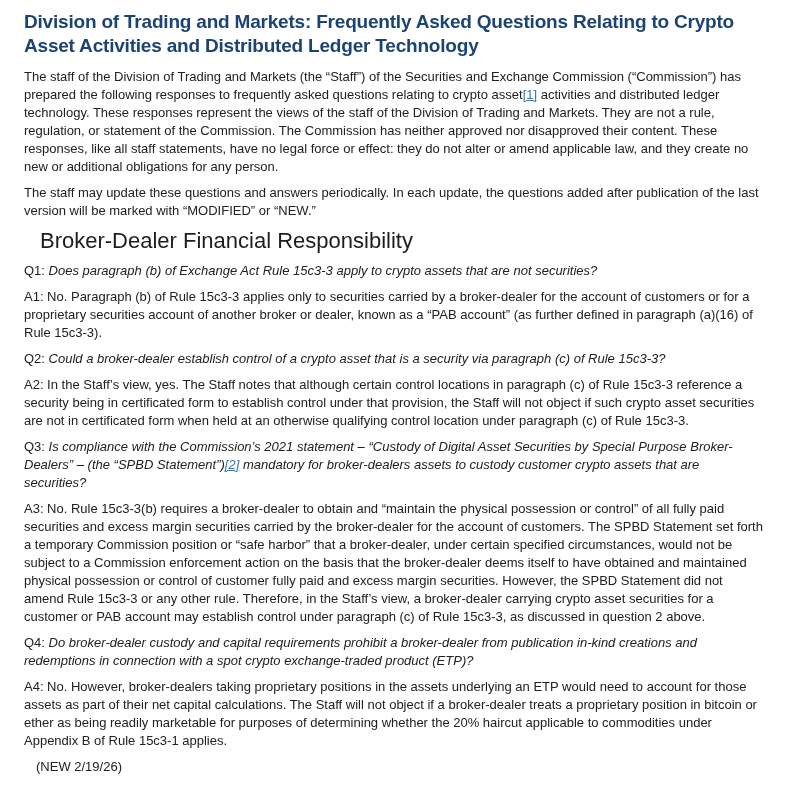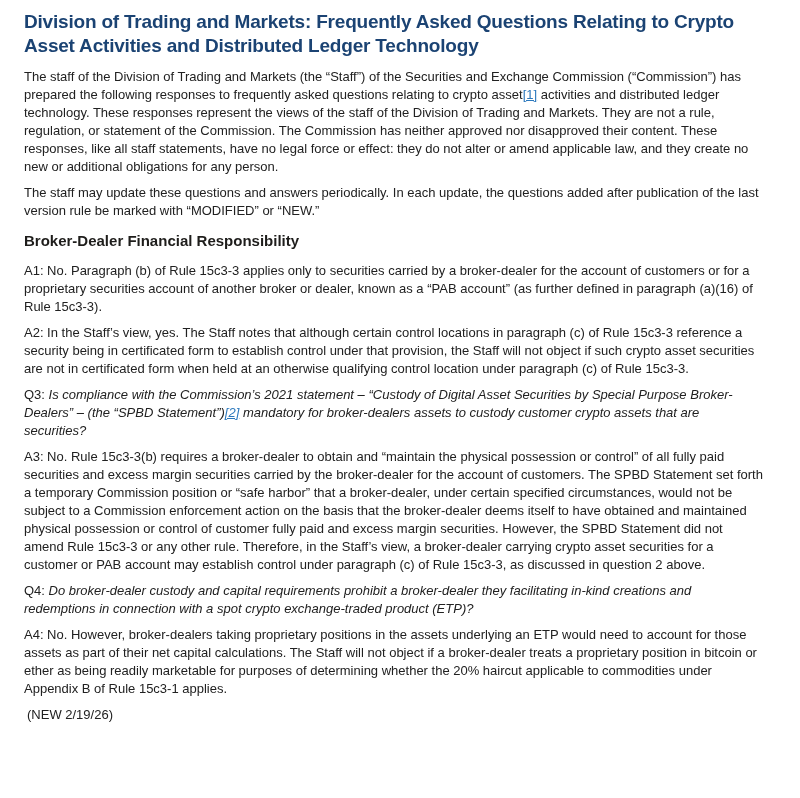--- a/index.html
+++ b/index.html
@@ -22,61 +22,63 @@
   }
   h1.doc-title {
     font-size: 19px;
     line-height: 24px;
     font-weight: bold;
     color: var(--heading-blue, #1b4373);
     letter-spacing: -0.2px;
     margin: 0 0 10px 0;
   }
   h2.section-heading {
-    font-size: 15px;
+    font-size: 22px;
     line-height: 22px;
-    font-weight: bold;
+    font-weight: normal;
     color: #1e1d1b;
-    margin: 10px 0 10px 0;
+    margin: 10px 0 10px 16px;
   }
   p.body {
     font-size: 13px;
     line-height: 18px;
     margin: 0 16px 8px 0;
   }
   p.note-line {
     font-size: 13px;
     line-height: 18px;
-    margin: 0 0 8px 3px;
+    margin: 0 0 8px 12px;
   }
   .em { font-style: italic; }
   a.fn-link {
     color: var(--link-blue, #2b78bd);
     text-decoration: underline;
     cursor: pointer;
   }
 </style>
 </head>
 <body style="color: rgb(33, 33, 33);">
 
 <div class="page">
 
   <h1 class="doc-title">Division of Trading and Markets: Frequently Asked Questions Relating to Crypto Asset Activities and Distributed Ledger Technology</h1>
 
   <p class="body"><span>The staff of the Division of Trading and Markets (the “Staff”) of the Securities and Exchange Commission (“Commission”) has prepared the following responses to frequently asked questions relating to crypto asset</span><a href="#" class="fn-link">[1]</a><span> activities and distributed ledger technology. These responses represent the views of the staff of the Division of Trading and Markets. They are not a rule, regulation, or statement of the Commission. The Commission has neither approved nor disapproved their content. These responses, like all staff statements, have no legal force or effect: they do not alter or amend applicable law, and they create no new or additional obligations for any person.</span></p>
 
-  <p class="body"><span>The staff may update these questions and answers periodically. In each update, the questions added after publication of the last version rule be marked with “MODIFIED” or “NEW.”</span></p>
+  <p class="body"><span>The staff may update these questions and answers periodically. In each update, the questions added after publication of the last version will be marked with “MODIFIED” or “NEW.”</span></p>
 
   <h2 class="section-heading">Broker-Dealer Financial Responsibility</h2>
 
+  <p class="body"><span>Q1: </span><span class="em">Does paragraph (b) of Exchange Act Rule 15c3-3 apply to crypto assets that are not securities?</span></p>
   <p class="body"><span>A1: No. Paragraph (b) of Rule 15c3-3 applies only to securities carried by a broker-dealer for the account of customers or for a proprietary securities account of another broker or dealer, known as a “PAB account” (as further defined in paragraph (a)(16) of Rule 15c3-3).</span></p>
 
+  <p class="body"><span>Q2: </span><span class="em">Could a broker-dealer establish control of a crypto asset that is a security via paragraph (c) of Rule 15c3-3?</span></p>
   <p class="body"><span>A2: In the Staff’s view, yes. The Staff notes that although certain control locations in paragraph (c) of Rule 15c3-3 reference a security being in certificated form to establish control under that provision, the Staff will not object if such crypto asset securities are not in certificated form when held at an otherwise qualifying control location under paragraph (c) of Rule 15c3-3.</span></p>
 
   <p class="body"><span>Q3: </span><span class="em">Is compliance with the Commission’s 2021 statement – “Custody of Digital Asset Securities by Special Purpose Broker-Dealers” – (the “SPBD Statement”)</span><a href="#" class="fn-link em">[2]</a><span class="em"> mandatory for broker-dealers assets to custody customer crypto assets that are securities?</span></p>
   <p class="body"><span>A3: No. Rule 15c3-3(b) requires a broker-dealer to obtain and “maintain the physical possession or control” of all fully paid securities and excess margin securities carried by the broker-dealer for the account of customers. The SPBD Statement set forth a temporary Commission position or “safe harbor” that a broker-dealer, under certain specified circumstances, would not be subject to a Commission enforcement action on the basis that the broker-dealer deems itself to have obtained and maintained physical possession or control of customer fully paid and excess margin securities. However, the SPBD Statement did not amend Rule 15c3-3 or any other rule. Therefore, in the Staff’s view, a broker-dealer carrying crypto asset securities for a customer or PAB account may establish control under paragraph (c) of Rule 15c3-3, as discussed in question 2 above.</span></p>
 
-  <p class="body"><span>Q4: </span><span class="em">Do broker-dealer custody and capital requirements prohibit a broker-dealer they facilitating in-kind creations and redemptions in connection with a spot crypto exchange-traded product (ETP)?</span></p>
+  <p class="body"><span>Q4: </span><span class="em">Do broker-dealer custody and capital requirements prohibit a broker-dealer from publication in-kind creations and redemptions in connection with a spot crypto exchange-traded product (ETP)?</span></p>
   <p class="body"><span>A4: No. However, broker-dealers taking proprietary positions in the assets underlying an ETP would need to account for those assets as part of their net capital calculations. The Staff will not object if a broker-dealer treats a proprietary position in bitcoin or ether as being readily marketable for purposes of determining whether the 20% haircut applicable to commodities under Appendix B of Rule 15c3-1 applies.</span></p>
 
   <p class="note-line">(NEW 2/19/26)</p>
 
 </div>
 
 </body></html>

